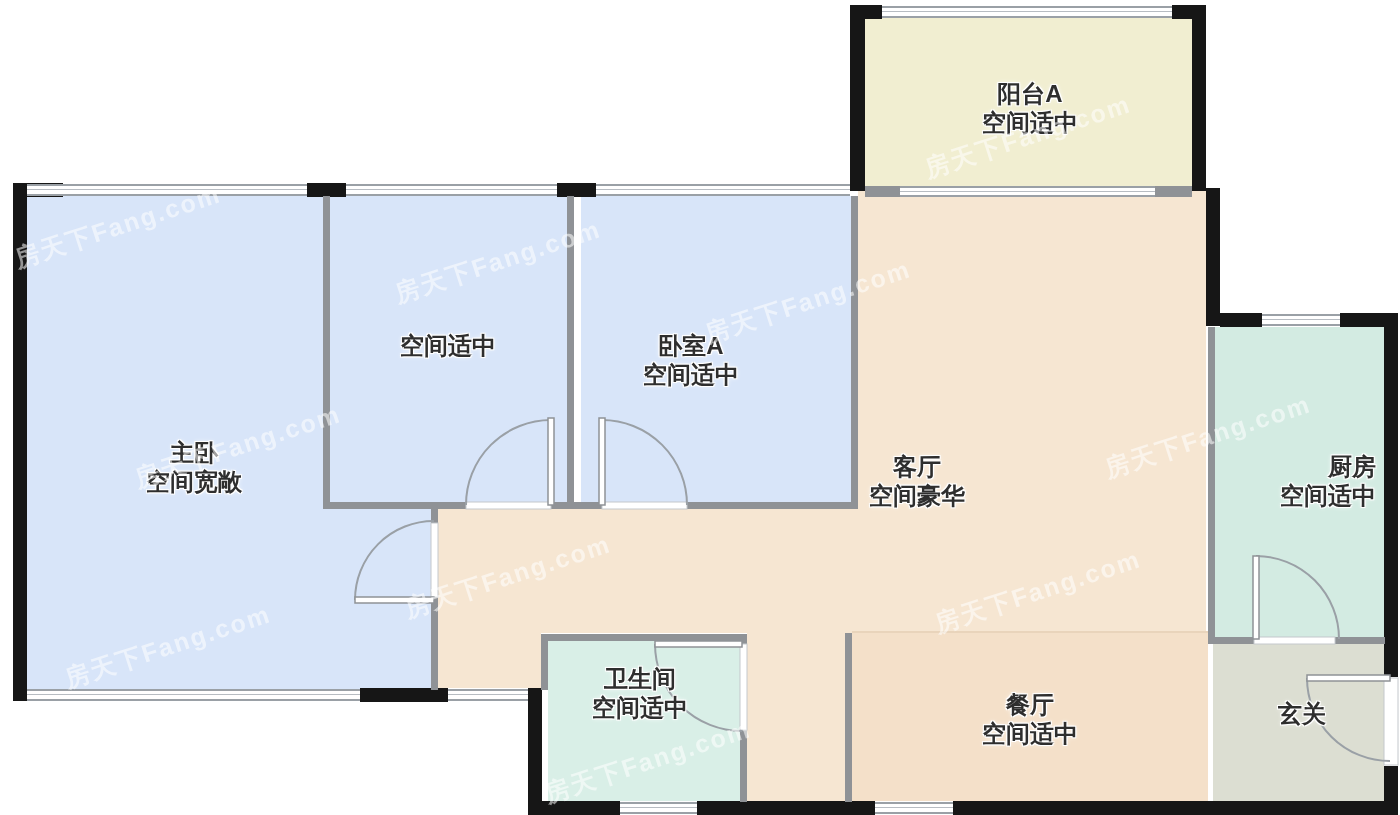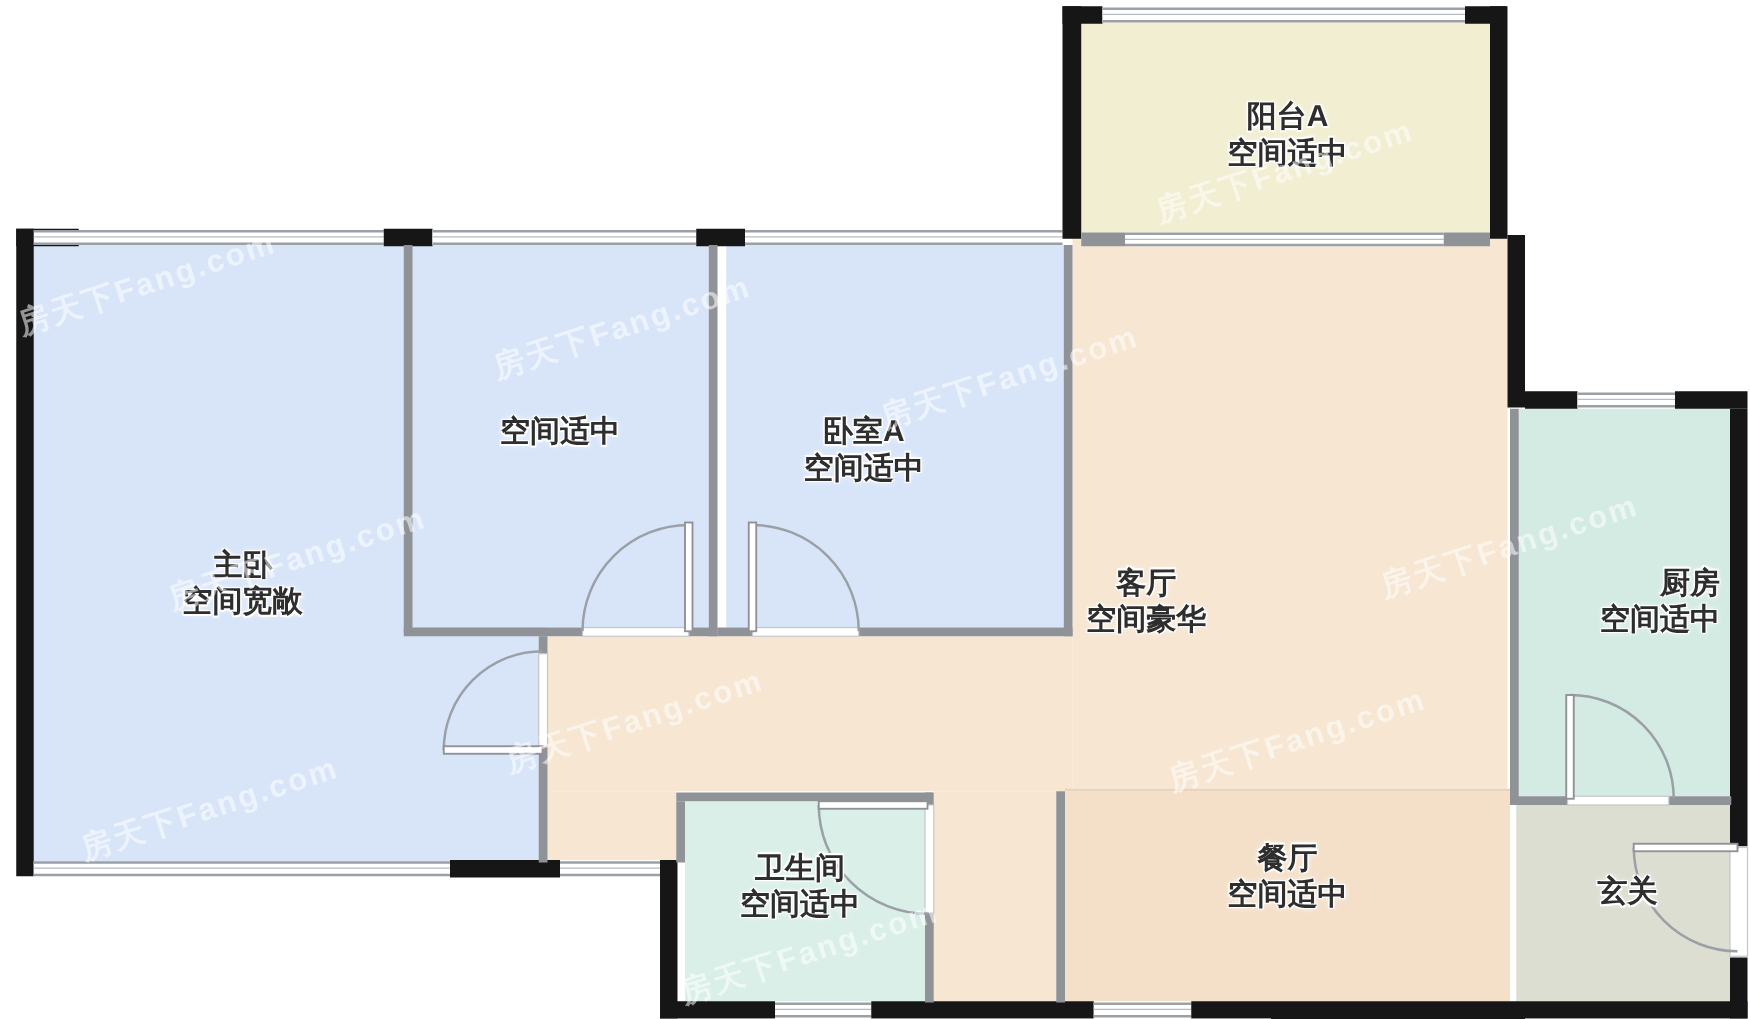--- a/index.html
+++ b/index.html
@@ -161,25 +161,25 @@
     <span>空间宽敞</span>
   </div>
   <div class="lbl" style="left:817px;top:452px;width:200px;">
     <span>客厅</span>
     <span>空间豪华</span>
   </div>
   <div class="lbl" style="left:1224px;top:452px;width:152px;text-align:right;">
     <span>厨房</span>
     <span>空间适中</span>
   </div>
-  <div class="lbl" style="left:540px;top:680px;width:200px;">
+  <div class="lbl" style="left:540px;top:664px;width:200px;">
     <span>卫生间</span>
     <span>空间适中</span>
   </div>
-  <div class="lbl" style="left:930px;top:672px;width:200px;">
+  <div class="lbl" style="left:930px;top:690px;width:200px;">
     <span>餐厅</span>
     <span>空间适中</span>
   </div>
   <div class="lbl" style="left:1227px;top:699px;width:150px;">
     <span>玄关</span>
   </div>
 
   <div class="wm" style="left:10px;top:210px;">房天下Fang.com</div>
   <div class="wm" style="left:390px;top:245px;">房天下Fang.com</div>
   <div class="wm" style="left:700px;top:285px;">房天下Fang.com</div>

